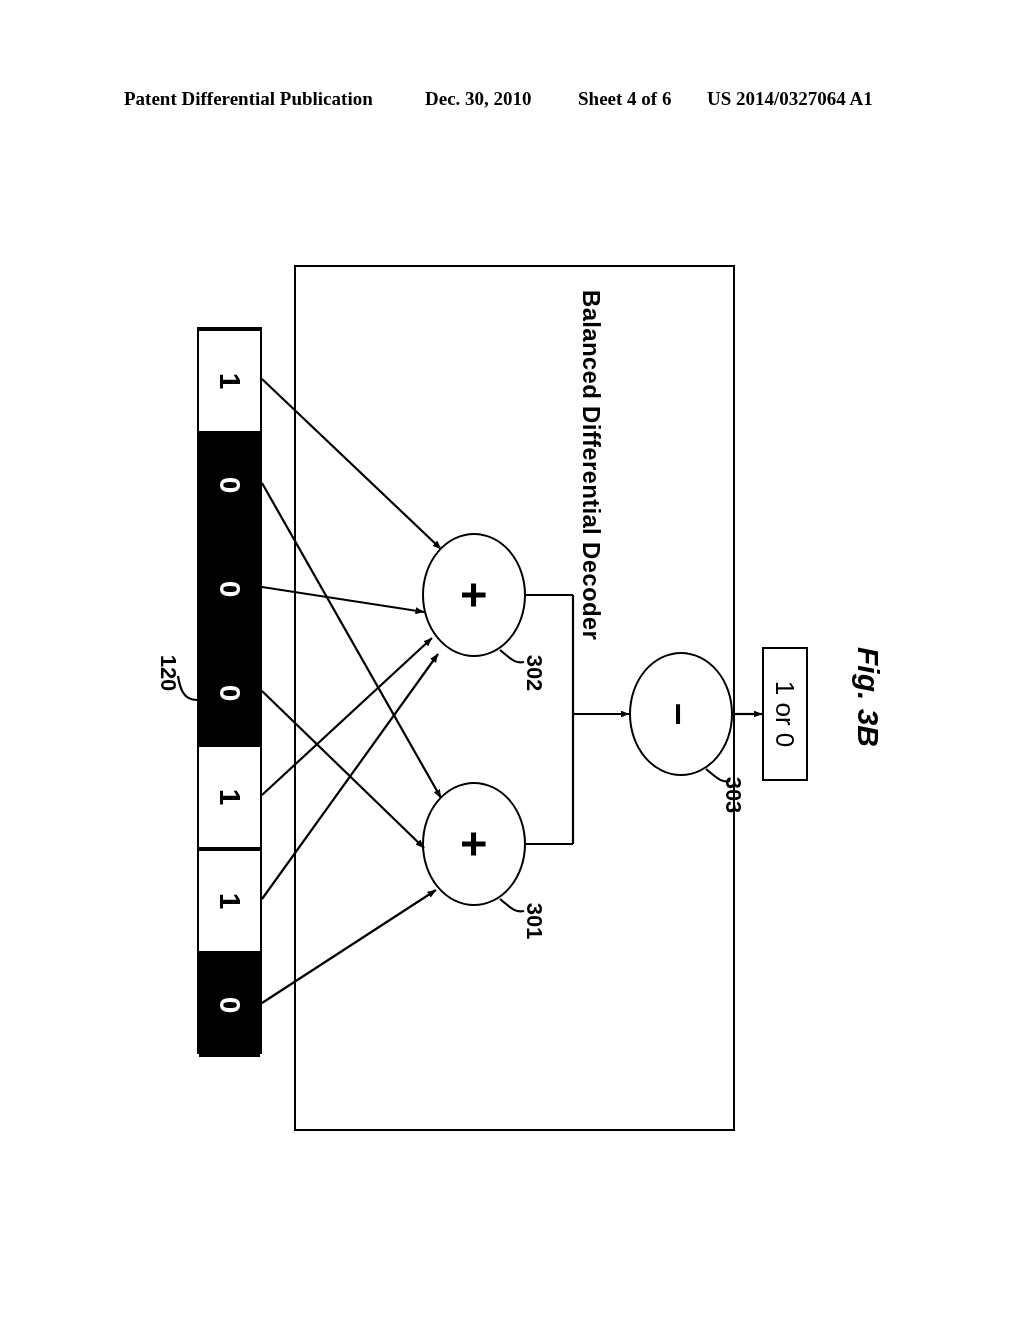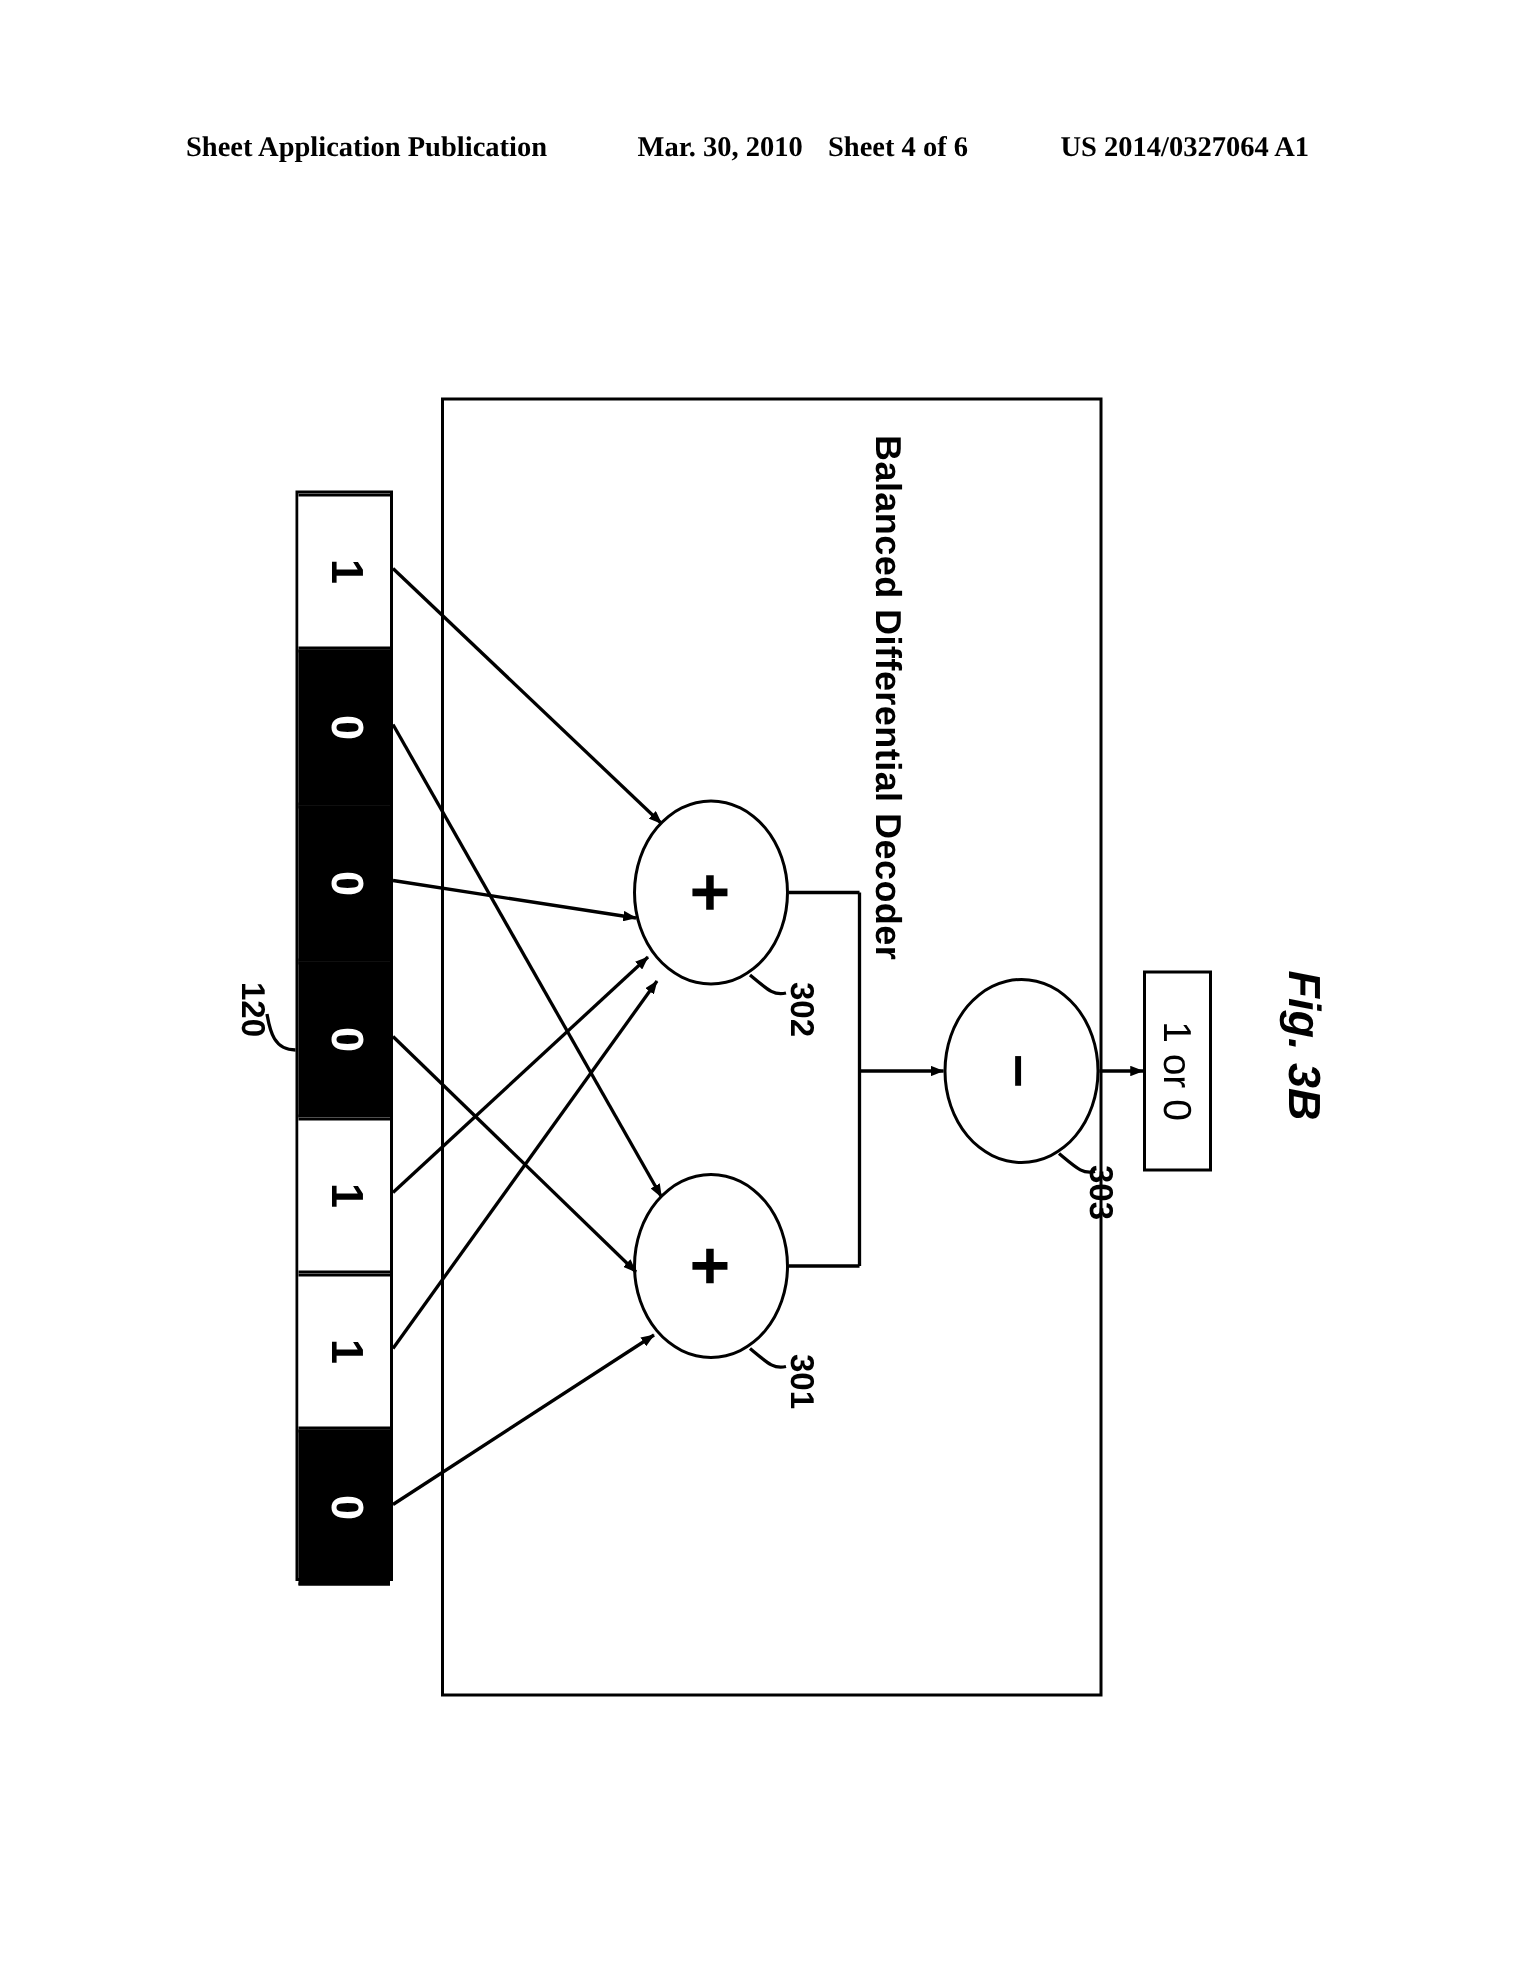--- a/index.html
+++ b/index.html
@@ -28,21 +28,21 @@
     height: 26px;
     font-family: "Liberation Serif", serif;
     font-weight: bold;
     font-size: 19px;
     letter-spacing: 0px;
     white-space: nowrap;
   }
   .pat-header > span { position: absolute; top: 0; }
   .hdr-pub   { left: 124px; }
   .hdr-date  { left: 425px; }
-  .hdr-sheet { left: 552px; }
+  .hdr-sheet { left: 578px; }
   .hdr-num   { left: 707px; }
 
   
   #figure {
     position: absolute;
     left: 0;
     top: 0;
     width: 1024px;
     height: 1320px;
   }
@@ -194,22 +194,22 @@
     height: 1320px;
     pointer-events: none;
   }
 </style>
 </head>
 <body>
 
 <div id="page">
 
   <div class="pat-header">
-    <span class="hdr-pub">Sheet Application Publication</span>
-    <span class="hdr-date">Mar. 30, 2010</span>
+    <span class="hdr-pub">Patent Differential Publication</span>
+    <span class="hdr-date">Dec. 30, 2010</span>
     <span class="hdr-sheet">Sheet 4 of 6</span>
     <span class="hdr-num">US 2014/0327064 A1</span>
   </div>
 
   <div id="figure">
 
     <div class="decoder-box"></div>
     <div class="decoder-label">Balanced Differential Decoder</div>
 
     <div class="bit-column" id="bit-column">

